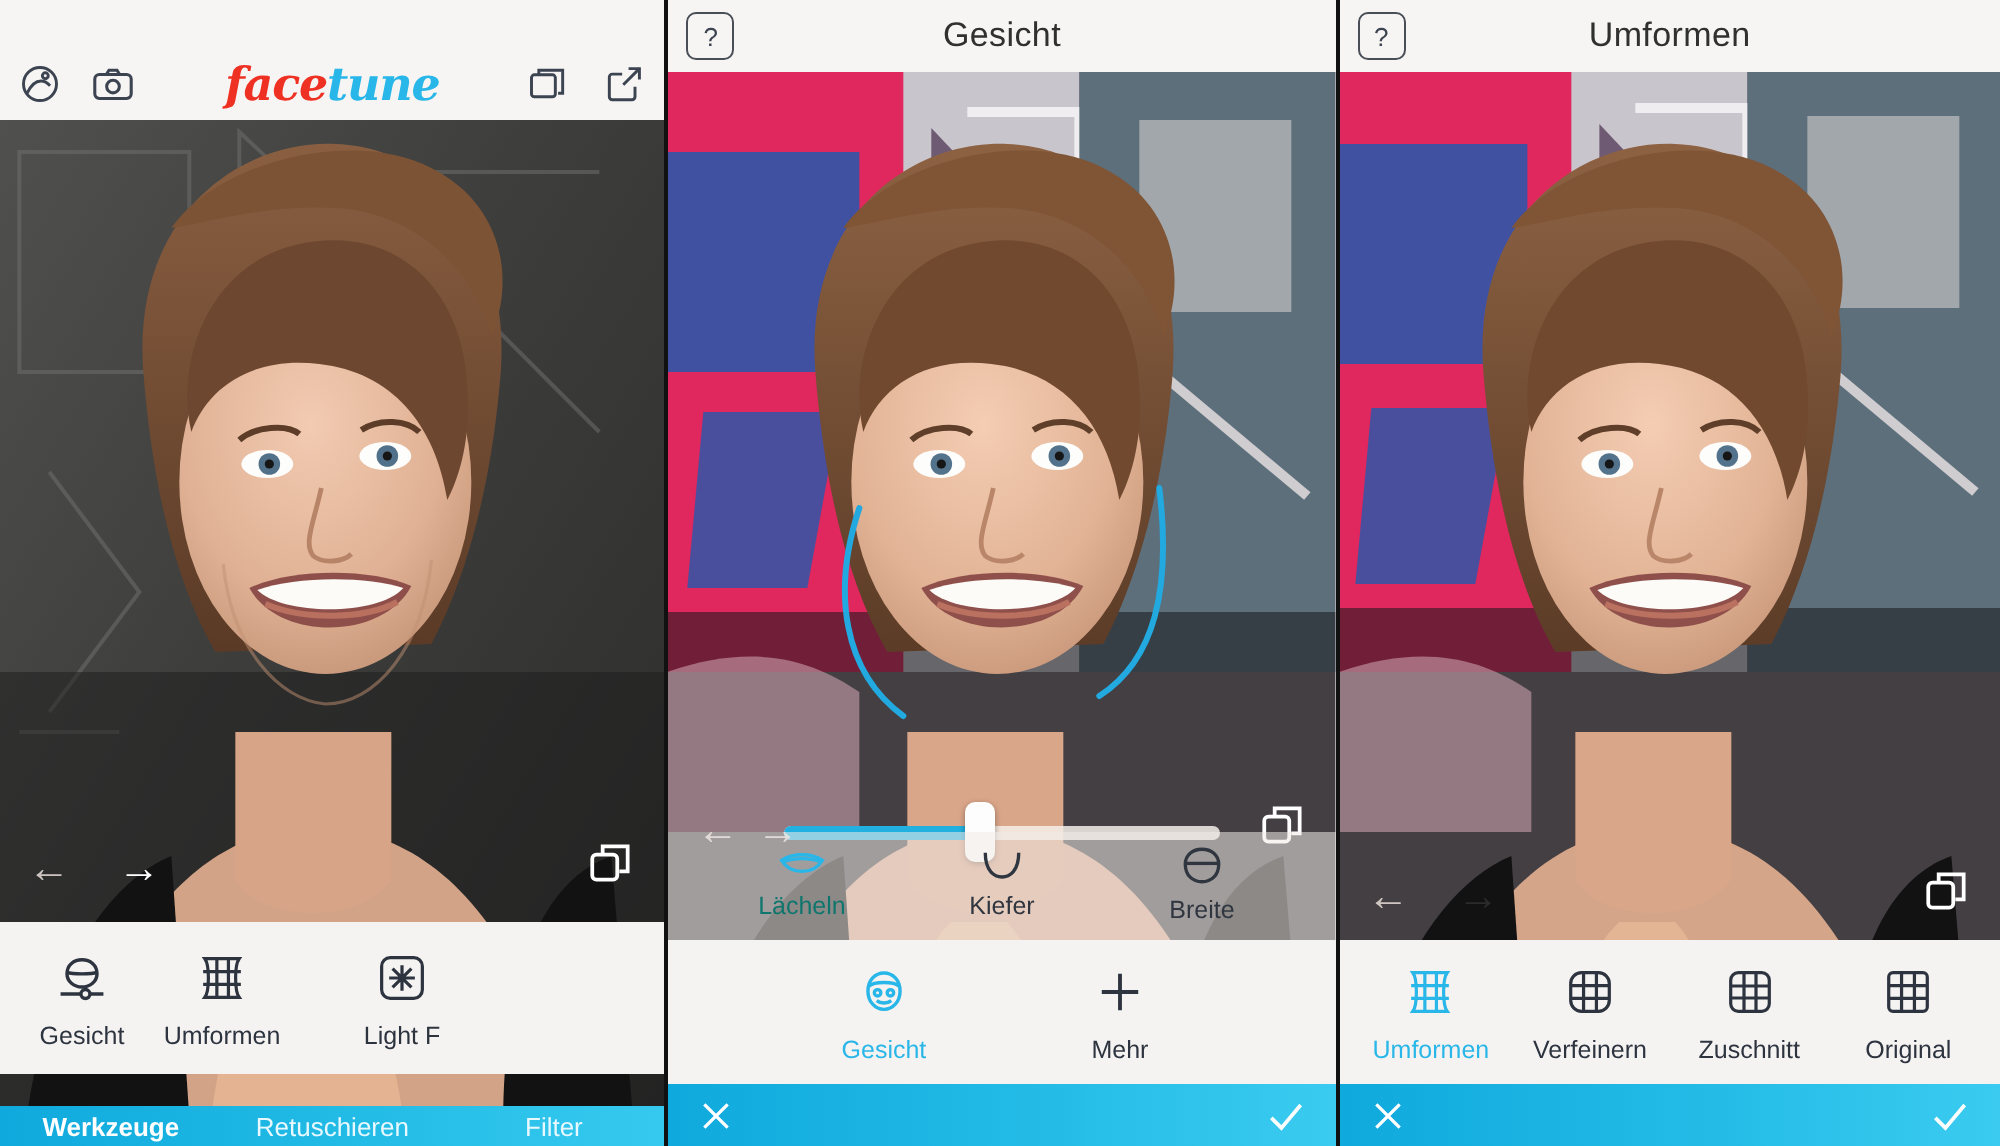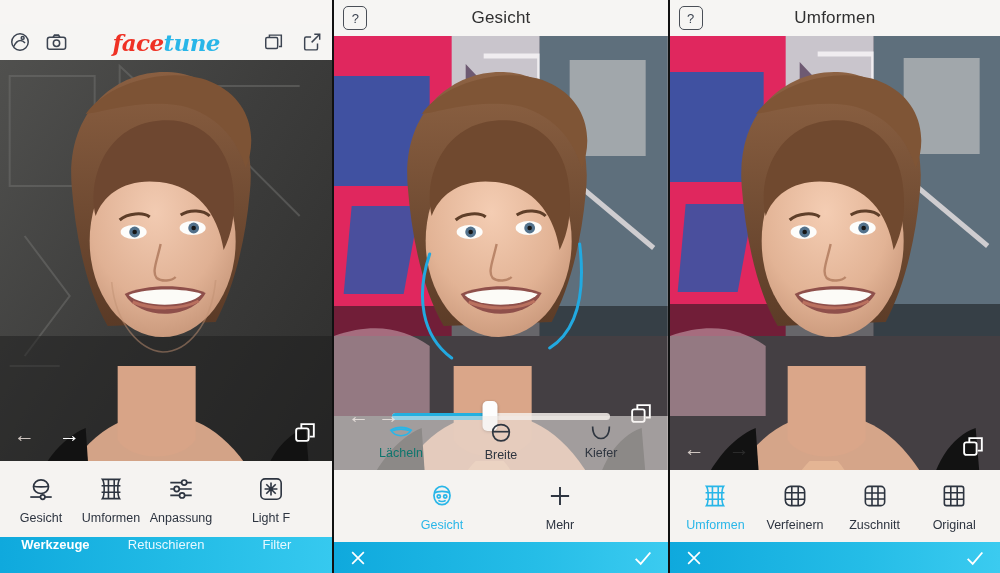--- a/index.html
+++ b/index.html
@@ -62,21 +62,21 @@
   .tb1{bottom:36px;height:76px;padding-left:6px;gap:0;}
   .tbmid{bottom:31px;height:72px;justify-content:center;gap:48px;}
   .tb3{bottom:31px;height:72px;justify-content:space-around;padding:0 6px;}
   .titem{display:flex;flex-direction:column;align-items:center;justify-content:center;
          width:70px;flex:0 0 auto;}
   .titem .lbl{font-size:12.5px;color:#2d3440;margin-top:7px;white-space:nowrap;}
   .titem.act .lbl{color:#29b6e8;}
   .titem.clip{overflow:hidden;width:52px;margin-left:29px;}
 
   
-  .tabbar{position:absolute;left:0;right:0;bottom:0;height:36px;display:flex;
+  .tabbar{position:absolute;left:0;right:0;bottom:0;height:20px;display:flex;align-items:center;
           background:linear-gradient(90deg,#0fa9dd 0%,#23bce6 55%,#36c9ef 100%);z-index:8;}
   .tab{flex:1;text-align:center;font-size:13px;color:#e7f8ff;}
   .tab.act{color:#ffffff;font-weight:bold;}
 
   
   .actbar{position:absolute;left:0;right:0;bottom:0;height:31px;display:flex;align-items:center;
           justify-content:space-between;box-sizing:border-box;padding:0 14px;
           background:linear-gradient(90deg,#0fa9dd 0%,#25bde7 60%,#3bcbf0 100%);z-index:8;}
   .actbar .g{color:#fff;display:flex;align-items:center;}
 </style>
@@ -209,29 +209,20 @@
         <span class="lbl">Gesicht</span>
       </div>
       <div class="titem">
         <svg width="30" height="30" viewBox="0 0 28 28" fill="none" stroke="#2d3440" stroke-width="1.5">
           <path d="M6 5h16c-2.2 3-2.2 15 0 18H6c2.2-3 2.2-15 0-18Z"></path>
           <path d="M5.2 11h17.6M5.2 17h17.6"></path>
             <path d="M11.6 5.2v17.6M17 5.2v17.6"></path>
         </svg>
         <span class="lbl">Umformen</span>
       </div>
-      <div class="titem">
-        <svg width="30" height="30" viewBox="0 0 28 28" fill="none" stroke="#2d3440" stroke-width="1.6">
-          <path d="M4 8h20M4 14h20M4 20h20"></path>
-          <circle cx="17" cy="8" r="2.4" fill="#f5f3f1"></circle>
-            <circle cx="10" cy="14" r="2.4" fill="#f5f3f1"></circle>
-          <circle cx="15" cy="20" r="2.4" fill="#f5f3f1"></circle>
-        </svg>
-        <span class="lbl">Anpassung</span>
-      </div>
       <div class="titem clip">
         <svg width="30" height="30" viewBox="0 0 28 28" fill="none" stroke="#2d3440" stroke-width="1.5">
           <rect x="4.5" y="4.5" width="19" height="19" rx="4"></rect>
           <path d="M14 8v12M8 14h12M9.6 9.6l8.8 8.8M18.4 9.6l-8.8 8.8"></path>
         </svg>
         <span class="lbl">Light F</span>
       </div>
     </div>
 
     <div class="tabbar">
@@ -326,31 +317,31 @@
 
     <div class="substrip" style="bottom:103px;">
       <div class="sub act">
         <svg width="26" height="20" viewBox="0 0 28 20" fill="none" stroke="#29b6e8" stroke-width="1.8">
           <path d="M3 8 C9 4 19 4 25 8 C20 16 8 16 3 8 Z"></path>
             <path d="M4.6 8.6 C10 6.6 18 6.6 23.4 8.6"></path>
         </svg>
         <span class="lbl">Lächeln</span>
       </div>
       <div class="sub">
+        <svg width="26" height="20" viewBox="0 0 28 20" fill="none" stroke="#2f3640" stroke-width="1.8">
+          <path d="M5 4 C5 14 10 17 14 17 C18 17 23 14 23 4"></path>
+        </svg>
+        <span class="lbl">Kiefer</span>
+      </div>
+      <div class="sub">
         <svg width="26" height="22" viewBox="0 0 28 22" fill="none" stroke="#2f3640" stroke-width="1.8">
           <path d="M5 10 C5 5 9 2 14 2 C19 2 23 5 23 10 C23 16 19 19.5 14 19.5 C9 19.5 5 16 5 10 Z"></path>
           <path d="M5.4 9.6 H22.6"></path>
         </svg>
         <span class="lbl">Breite</span>
-      </div>
-      <div class="sub">
-        <svg width="26" height="20" viewBox="0 0 28 20" fill="none" stroke="#2f3640" stroke-width="1.8">
-          <path d="M5 4 C5 14 10 17 14 17 C18 17 23 14 23 4"></path>
-        </svg>
-        <span class="lbl">Kiefer</span>
       </div>
     </div>
 
     <div class="toolbar tbmid">
       <div class="titem act">
         <svg width="30" height="30" viewBox="0 0 28 28" fill="none" stroke="#29b6e8" stroke-width="1.6">
           <path d="M6.5 13.5c0-5 3.4-8.4 7.5-8.4s7.5 3.4 7.5 8.4c0 5-3.4 8.6-7.5 8.6S6.5 18.5 6.5 13.5Z"></path>
           <path d="M6.8 11.4c2.6-2.4 11.8-2.4 14.4 0"></path>
           <circle cx="11" cy="14.4" r="1.5"></circle>
             <circle cx="17" cy="14.4" r="1.5"></circle>

